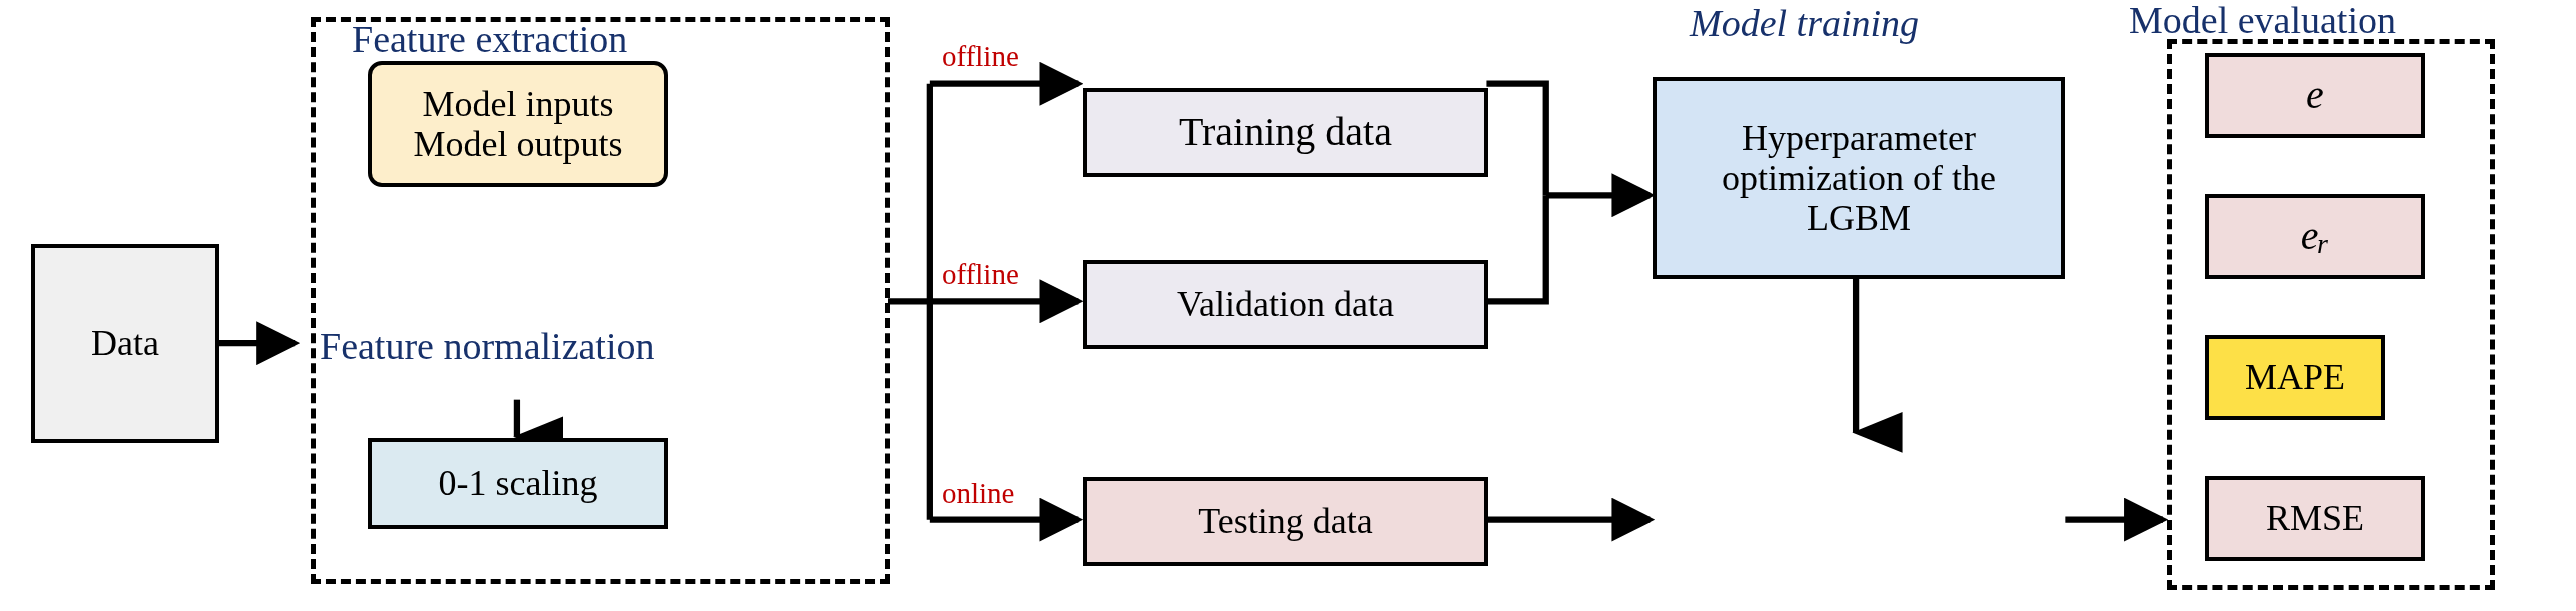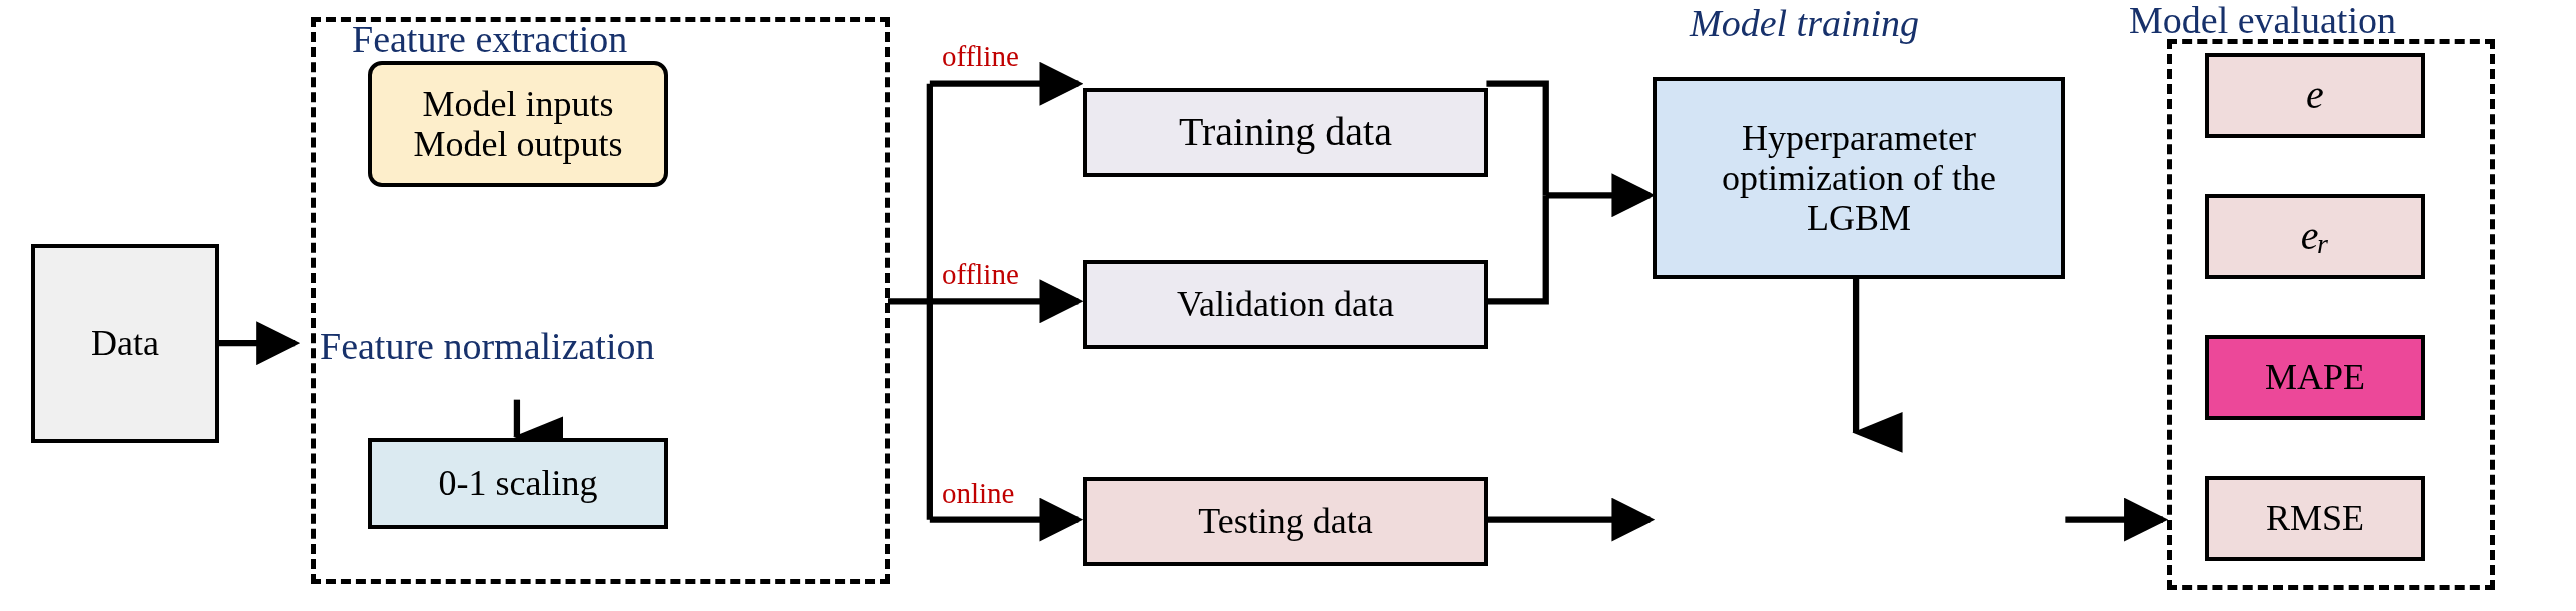--- a/index.html
+++ b/index.html
@@ -175,21 +175,21 @@
 
   <div class="node metric-node" style="left:2205px; top:53px; width:220px; height:85px; background:#f0dcdc;">
     <span class="ital">e</span>
   </div>
 
   <div class="node metric-node" style="left:2205px; top:194px; width:220px; height:85px; background:#f0dcdc;">
     <span class="ital">e</span>
       <span class="sub">r</span>
   </div>
 
-  <div class="node metric-node" style="left:2205px; top:335px; width:220px; height:85px; background:#ec4899;">
+  <div class="node metric-node" style="left:2205px; top:335px; width:180px; height:85px; background:#fde047;">
     <span>MAPE</span>
   </div>
 
   <div class="node metric-node" style="left:2205px; top:476px; width:220px; height:85px; background:#f0dcdc;">
     <span>RMSE</span>
   </div>
 
 </div>
 
 

